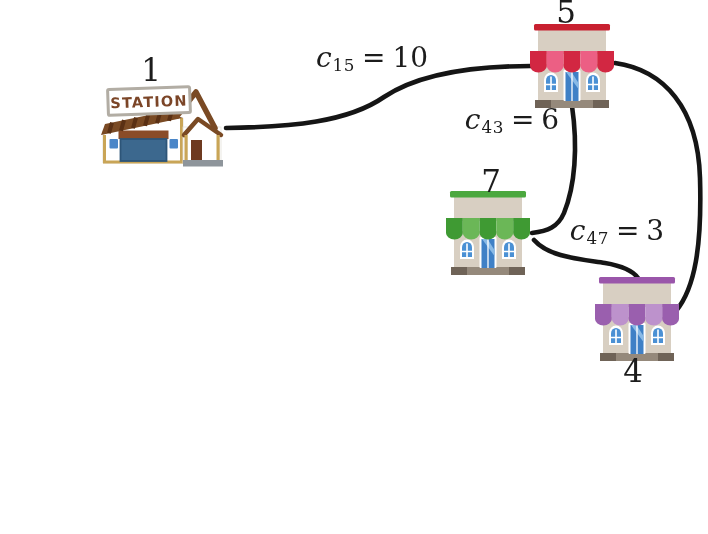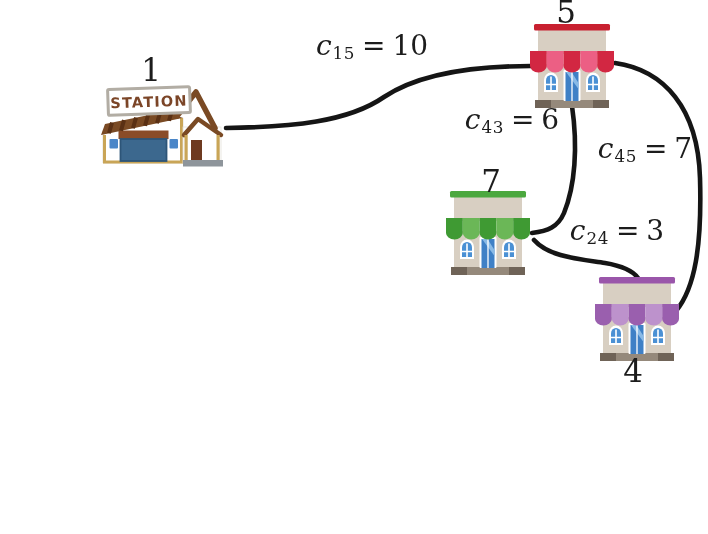--- a/index.html
+++ b/index.html
@@ -126,26 +126,23 @@
     <svg width="90" height="84" viewBox="0 0 90 84">
       <use href="#shop-symbol"></use>
     </svg>
   </div>
 
   <div class="node-label" style="left:151px;top:70px">1</div>
   <div class="node-label" style="left:566px;top:12px">5</div>
   <div class="node-label" style="left:491px;top:181px">7</div>
   <div class="node-label" style="left:633px;top:371px">4</div>
 
-  <div class="edge-label" style="left:372px;top:47px">
+  <div class="edge-label" style="left:372px;top:59px">
     <span class="evar">c</span><span class="esub">15</span><span class="eeq">=</span><span>10</span>
   </div>
   <div class="edge-label" style="left:512px;top:121px">
     <span class="evar">c</span><span class="esub">43</span><span class="eeq">=</span><span>6</span>
   </div>
-  <div class="edge-label" style="left:645px;top:150px">
-    <span class="evar">c</span><span class="esub">45</span><span class="eeq">=</span><span>7</span>
-  </div>
   <div class="edge-label" style="left:617px;top:232px">
-    <span class="evar">c</span><span class="esub">24</span><span class="eeq">=</span><span>3</span>
+    <span class="evar">c</span><span class="esub">47</span><span class="eeq">=</span><span>3</span>
   </div>
 
 </div>
 
 </body></html>

